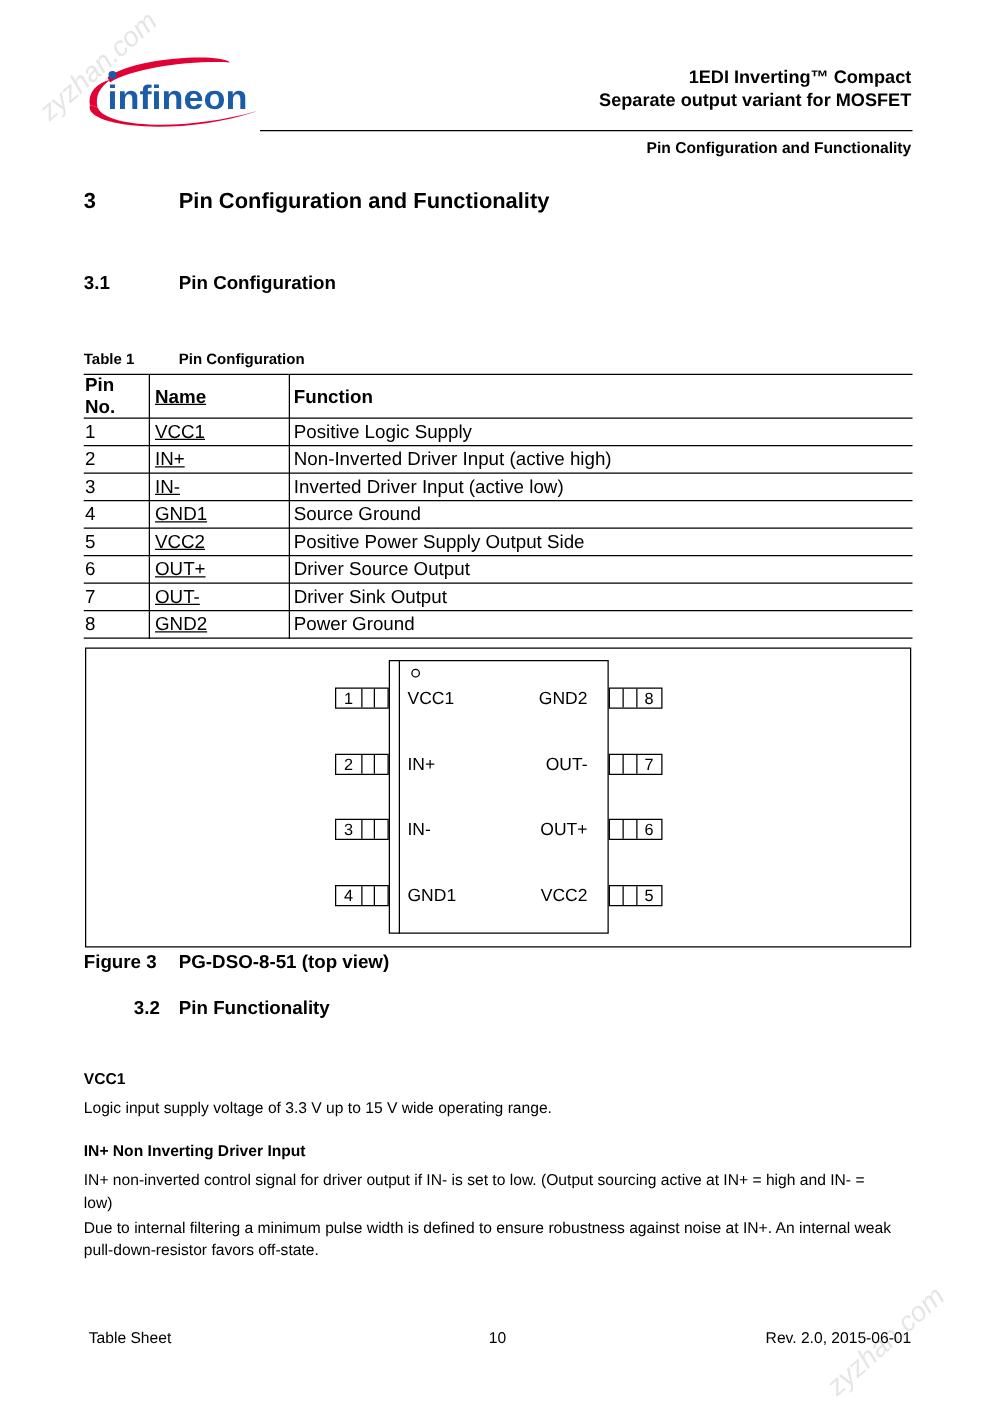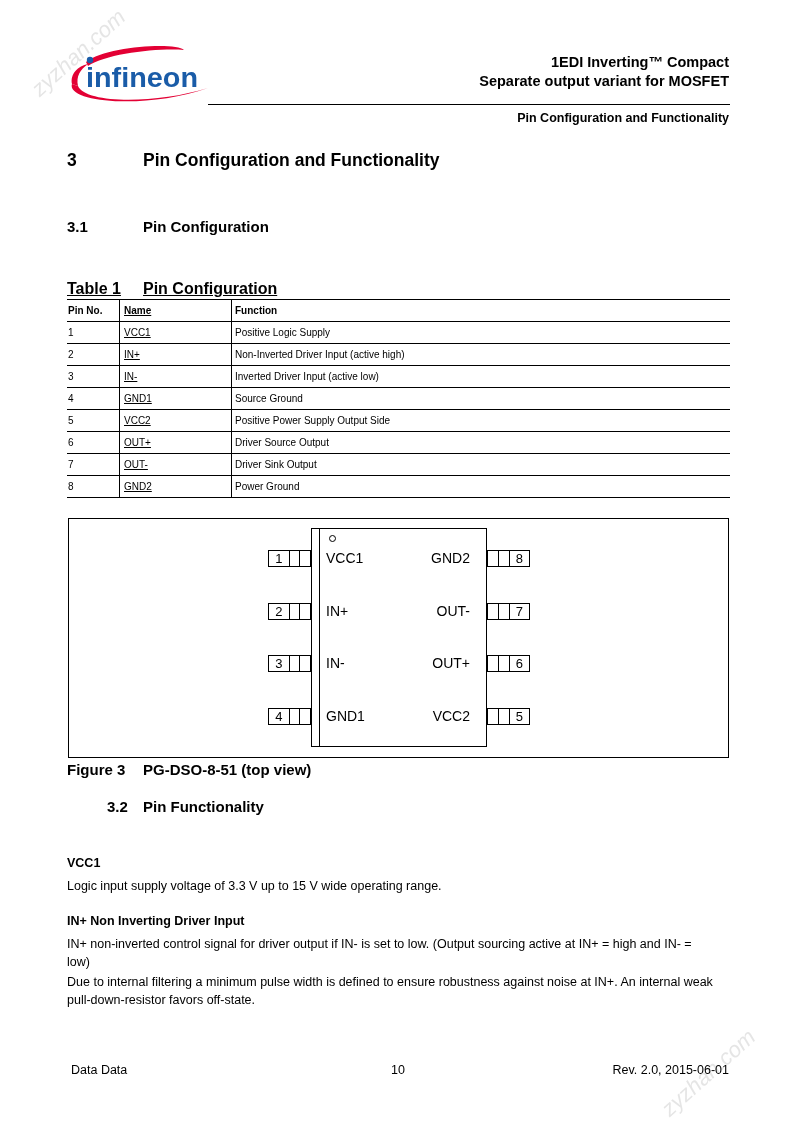--- a/index.html
+++ b/index.html
@@ -13,22 +13,22 @@
   .hdr-rule { left: 208px; top: 104px; width: 522px; height: 0; border-top: 1.3px solid #000; }
   .hdr-sub { right: 64px; top: 111px; font-weight: bold; font-size: 12.5px; }
 
   
   .h1 { top: 150px; font-size: 17.5px; font-weight: bold; }
   .h2 { font-size: 15px; font-weight: bold; }
   .num { left: 67px; }
   .htxt { left: 143px; }
 
   
-  .tbl-caption { top: 280px; font-size: 16px; font-weight: bold; text-decoration: underline; }
-  table.pins { position: absolute; left: 67px; top: 299px; width: 663px; border-collapse: collapse; font-size: 10px; }
+  .tbl-caption { top: 280px; font-size: 12px; font-weight: bold; }
+  table.pins { position: absolute; left: 67px; top: 299px; width: 663px; border-collapse: collapse; font-size: 15px; }
   table.pins th, table.pins td { text-align: left; padding: 0 3px 0 1px; height: 21px; border-bottom: 1.2px solid #000; }
   table.pins th { font-weight: bold; }
   table.pins thead tr { border-top: 1.2px solid #000; }
   table.pins th.c1, table.pins td.c1 { width: 48px; border-right: 1.2px solid #000; }
   table.pins th.c2, table.pins td.c2 { width: 104px; border-right: 1.2px solid #000; padding-left: 4px; text-decoration: underline; }
   table.pins th.c3, table.pins td.c3 { padding-left: 3px; }
 
   
   .fig-frame { left: 68px; top: 518px; width: 661px; height: 240px; border: 1.3px solid #000; box-sizing: border-box; }
   .ic-body { left: 311px; top: 528px; width: 176px; height: 219px; border: 1.3px solid #000; box-sizing: border-box; }
@@ -201,15 +201,15 @@
 <div class="abs h2 num" style="top:798px;margin-left:40px;">3.2</div>
 <div class="abs h2 htxt" style="top:798px;">Pin Functionality</div>
 
 <div class="abs sub-h" style="top:856px;">VCC1</div>
 <div class="abs para" style="top:877px;">Logic input supply voltage of 3.3 V up to 15 V wide operating range.</div>
 
 <div class="abs sub-h" style="top:914px;">IN+ Non Inverting Driver Input</div>
 <div class="abs para" style="top:935px;width:640px;">IN+ non-inverted control signal for driver output if IN- is set to low. (Output sourcing active at IN+ = high and IN- = low)</div>
 <div class="abs para" style="top:973px;">Due to internal filtering a minimum pulse width is defined to ensure robustness against noise at IN+. An internal weak pull-down-resistor favors off-state.</div>
 
-<div class="abs foot" style="left:71px;">Data Data</div>
+<div class="abs foot" style="left:71px;">Table Sheet</div>
 <div class="abs foot" style="left:391px;">10</div>
 <div class="abs foot" style="right:64px;">Rev. 2.0, 2015-06-01</div>
 
 </body></html>

